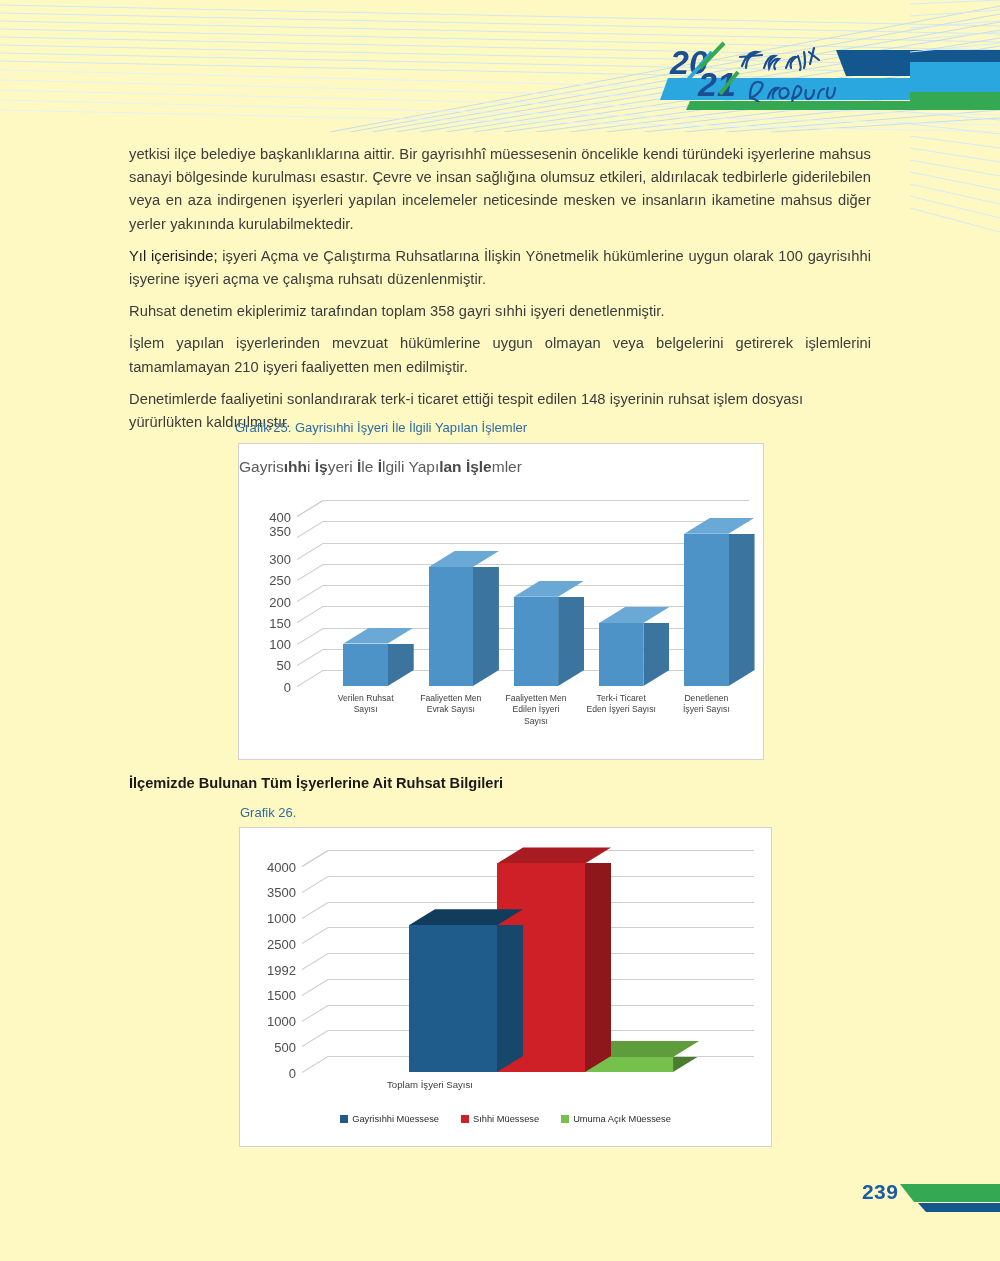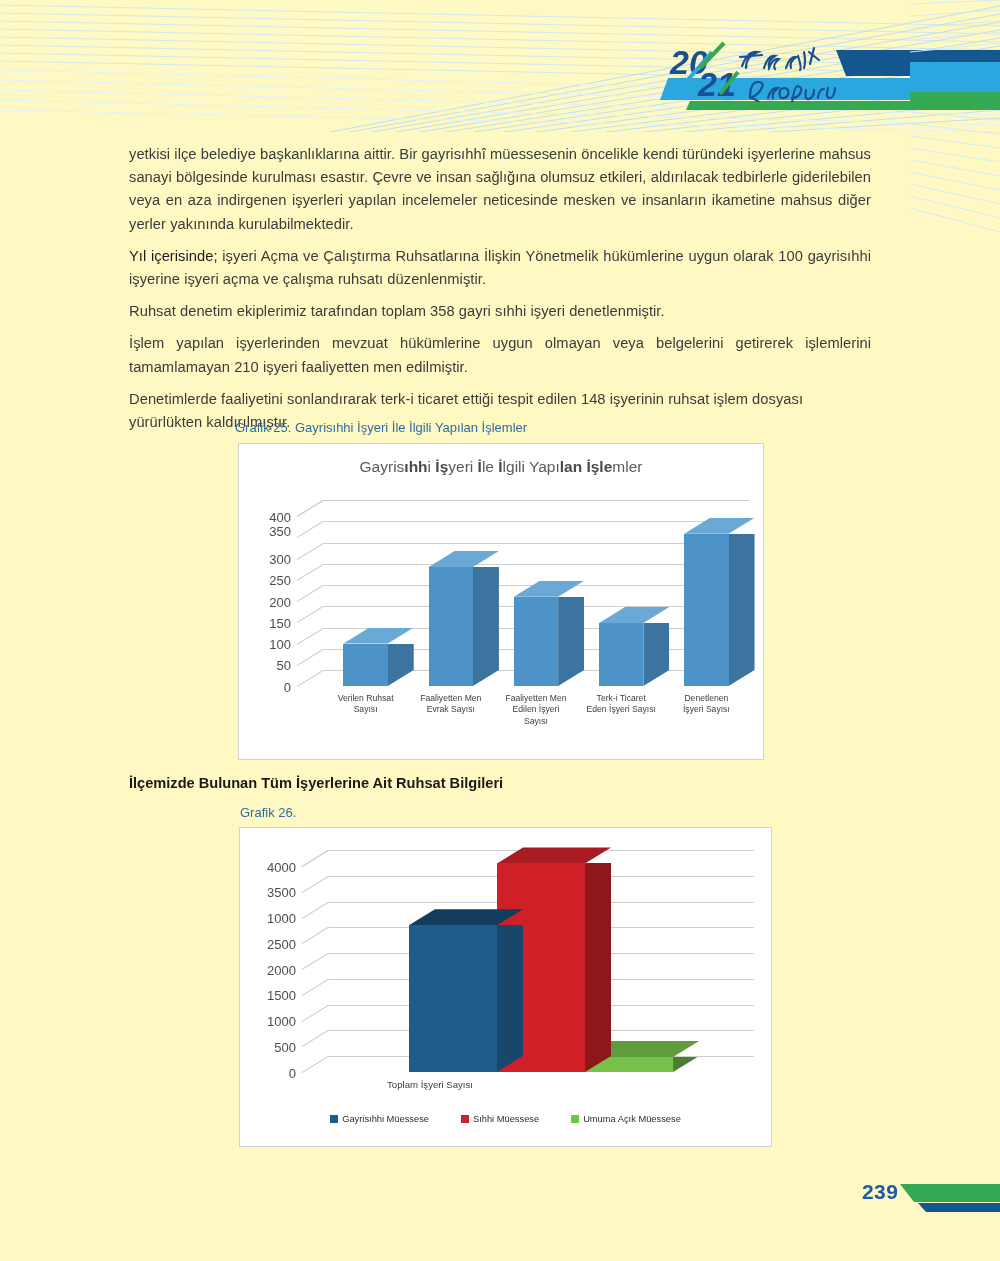--- a/index.html
+++ b/index.html
@@ -61,21 +61,20 @@
   .chart-box {
     position: absolute;
     background: #ffffff;
     border: 1px solid #d2d2d2;
   }
   #chart1 { left: 238px; top: 443px; width: 526px; height: 317px; }
   #chart2 { left: 239px; top: 827px; width: 533px; height: 320px; }
 
   .chart-title {
     position: absolute; left: 0; right: 0; top: 14px;
-    text-align: center;
     font-size: 15.5px;
     color: #5b5b5b;
     font-family: "Liberation Sans", sans-serif;
   }
   .chart-title .b { font-weight: bold; color: #4a4a4a; }
 
   .plot { position: absolute; }
 
   .ytick {
     position: absolute;
@@ -104,21 +103,21 @@
 
   
   .bar { position: absolute; }
   .bar .front { position: absolute; left: 0; bottom: 0; width: 100%; }
   .bar .side  { position: absolute; bottom: 0; }
   .bar .top   { position: absolute; }
 
   
   .legend {
     position: absolute; left: 0; right: 0;
-    display: flex; justify-content: center; gap: 32px;
+    display: flex; justify-content: center; gap: 22px;
     font-size: 9.3px; color: #2b2b2b;
     font-family: "Liberation Sans", sans-serif;
   }
   .legend .item { display: flex; align-items: center; gap: 4px; }
   .legend .sw { width: 8px; height: 8px; display: inline-block; }
 
   
   .pagenum {
     position: absolute; left: 862px; top: 1180px;
     font-size: 21px; font-weight: bold; color: #1d5ba6;
@@ -329,21 +328,21 @@
         <div class="depthline" style="left: 0px; top: 196.25px; width: 30.5287px; transform: rotate(-31.6075deg);"></div>
         <div class="ytick" style="width: 34px; left: -40px; top: 189.75px;">500</div>
         <div class="gridline" style="left: 26px; top: 154.5px; width: 426px;"></div>
         <div class="depthline" style="left: 0px; top: 170.5px; width: 30.5287px; transform: rotate(-31.6075deg);"></div>
         <div class="ytick" style="width: 34px; left: -40px; top: 164px;">1000</div>
         <div class="gridline" style="left: 26px; top: 128.75px; width: 426px;"></div>
         <div class="depthline" style="left: 0px; top: 144.75px; width: 30.5287px; transform: rotate(-31.6075deg);"></div>
         <div class="ytick" style="width: 34px; left: -40px; top: 138.25px;">1500</div>
         <div class="gridline" style="left: 26px; top: 103px; width: 426px;"></div>
         <div class="depthline" style="left: 0px; top: 119px; width: 30.5287px; transform: rotate(-31.6075deg);"></div>
-        <div class="ytick" style="width: 34px; left: -40px; top: 112.5px;">2000</div>
+        <div class="ytick" style="width: 34px; left: -40px; top: 112.5px;">1992</div>
         <div class="gridline" style="left: 26px; top: 77.25px; width: 426px;"></div>
         <div class="depthline" style="left: 0px; top: 93.25px; width: 30.5287px; transform: rotate(-31.6075deg);"></div>
         <div class="ytick" style="width: 34px; left: -40px; top: 86.75px;">2500</div>
         <div class="gridline" style="left: 26px; top: 51.5px; width: 426px;"></div>
         <div class="depthline" style="left: 0px; top: 67.5px; width: 30.5287px; transform: rotate(-31.6075deg);"></div>
         <div class="ytick" style="width: 34px; left: -40px; top: 61px;">1000</div>
         <div class="gridline" style="left: 26px; top: 25.75px; width: 426px;"></div>
         <div class="depthline" style="left: 0px; top: 41.75px; width: 30.5287px; transform: rotate(-31.6075deg);"></div>
         <div class="ytick" style="width: 34px; left: -40px; top: 35.25px;">3500</div>
         <div class="gridline" style="left: 26px; top: 0px; width: 426px;"></div>

